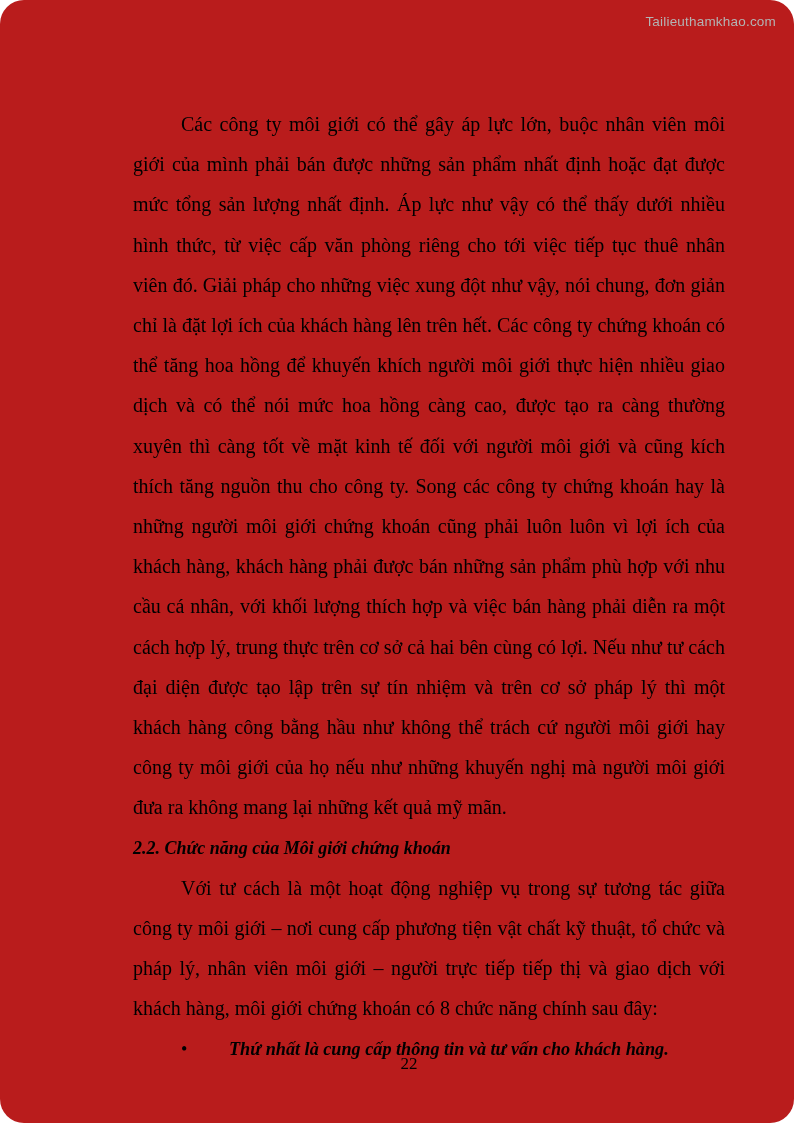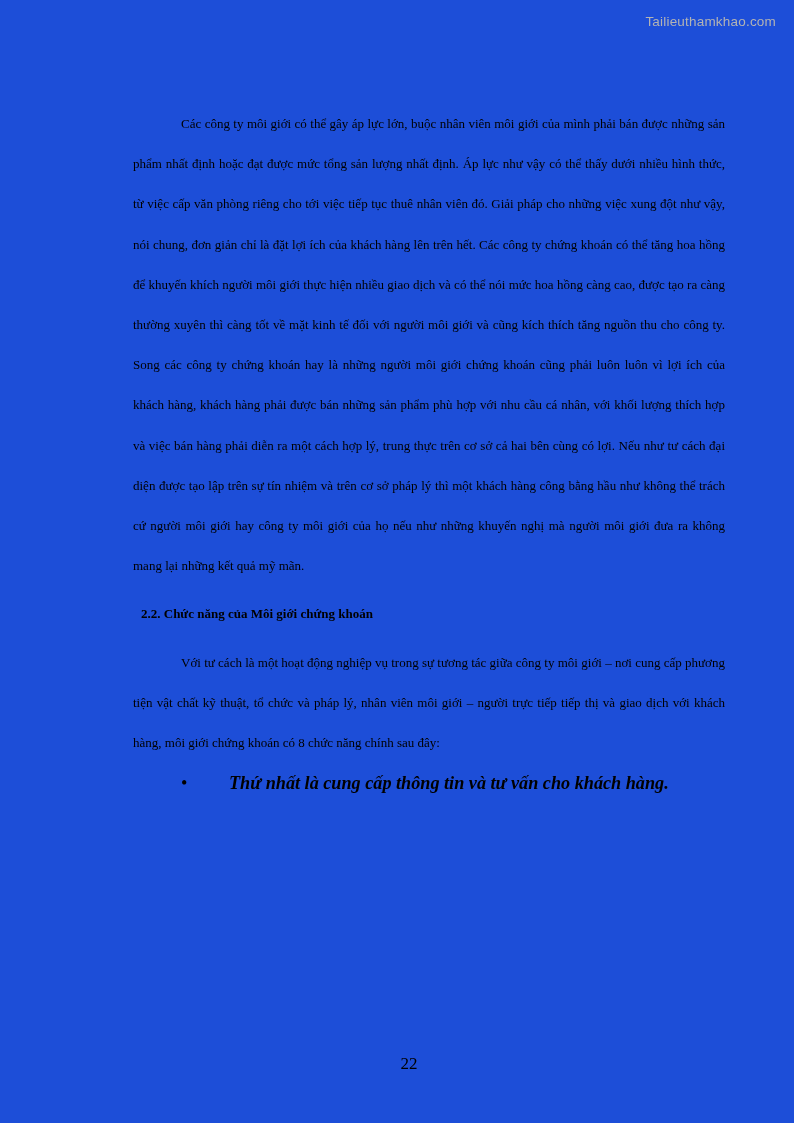--- a/index.html
+++ b/index.html
@@ -4,24 +4,25 @@
 <style>
   html, body {
     margin: 0;
     padding: 0;
     background: #ffffff;
   }
   .page {
     position: relative;
     width: 794px;
     height: 1123px;
-    background: #1d4ed8;
+    background: #b91c1c;
     overflow: hidden;
     font-family: "Liberation Serif", "DejaVu Serif", serif;
     color: #000000;
+    border-radius: 24px;
   }
   .watermark {
     position: absolute;
     top: 14px;
     right: 18px;
     font-family: "Liberation Sans", sans-serif;
     font-size: 13.5px;
     letter-spacing: 0.2px;
     color: #b3b3b3;
     white-space: nowrap;
@@ -30,30 +31,31 @@
   .content {
     position: absolute;
     left: 133px;
     top: 104px;
     width: 592px;
   }
   p.body {
     margin: 0;
     text-align: justify;
     text-justify: inter-word;
-    font-size: 13px;
+    font-size: 20px;
     line-height: 40.2px;
     text-indent: 48px;
     hyphens: none;
   }
   h2.heading {
-    margin: 8px;
-    font-size: 13px;
+    margin: 0;
+    font-size: 18px;
     line-height: 40.2px;
     font-weight: bold;
+    font-style: italic;
     text-align: left;
     text-indent: 0;
   }
   ul.bullets {
     margin: 0;
     padding: 0;
     list-style: none;
   }
   ul.bullets li {
     position: relative;

